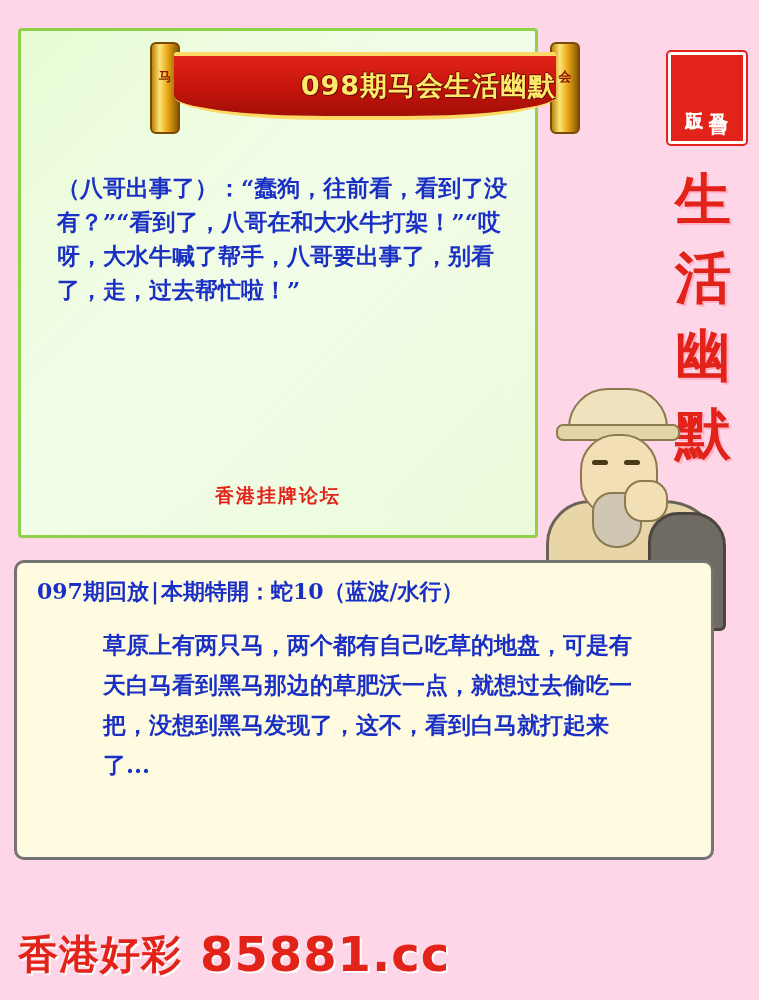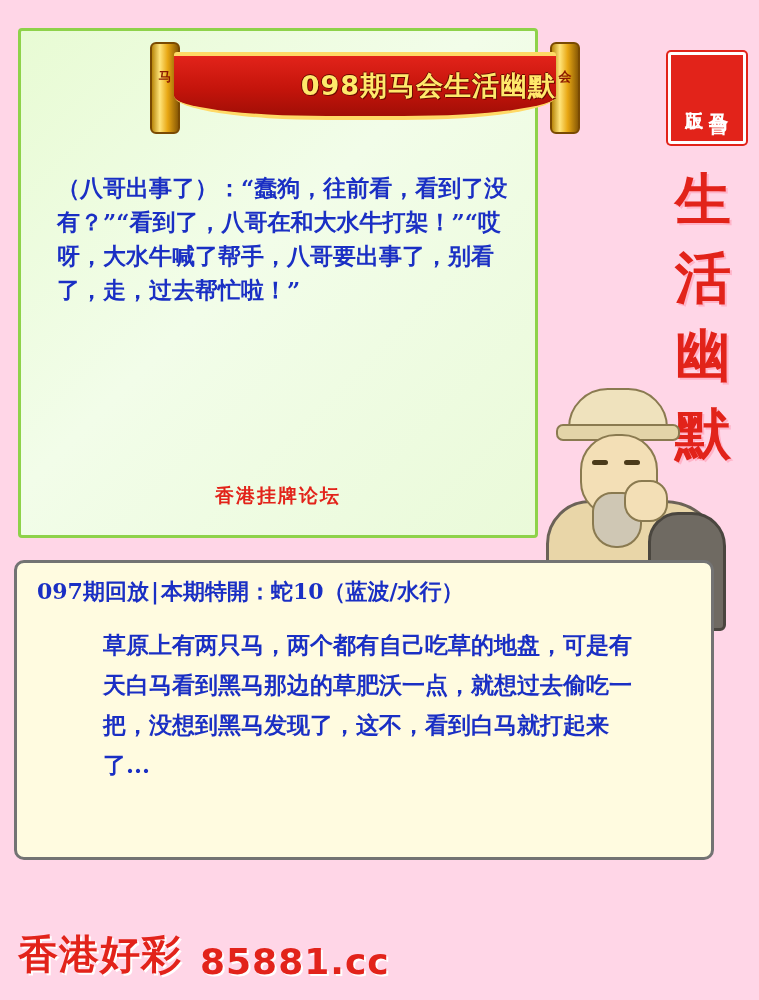--- a/index.html
+++ b/index.html
@@ -292,21 +292,21 @@
   }
   #footer-cn {
     color: #e2231a;
     font-size: 40px;
     font-weight: bold;
     letter-spacing: 1px;
     text-shadow: 2px 2px 0 #ffffff;
   }
   #footer-url {
     color: #e2231a;
-    font-size: 36px;
+    font-size: 48px;
     font-weight: bold;
     margin-left: 18px;
     letter-spacing: 1px;
     text-shadow: 2px 2px 0 #ffffff;
   }
 </style>
 </head>
 <body>
 
 <div id="top-panel">

